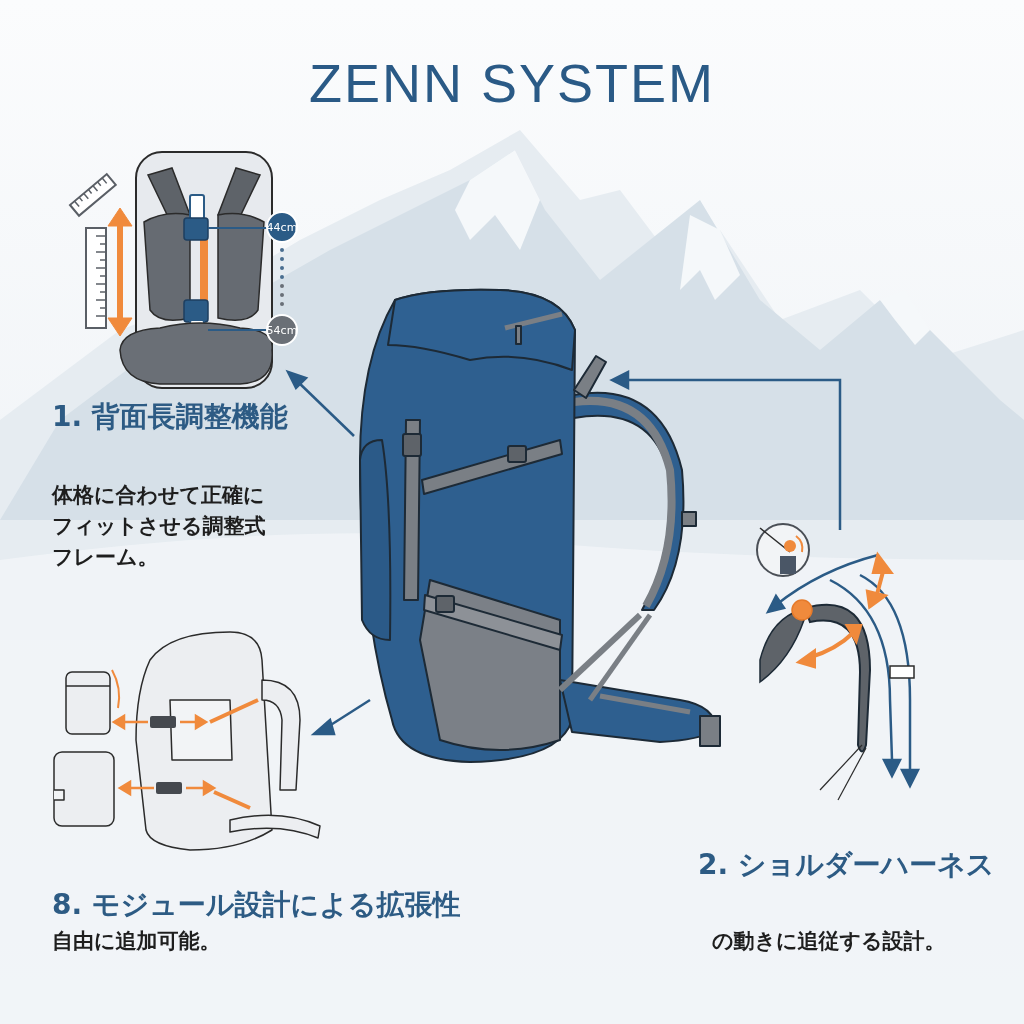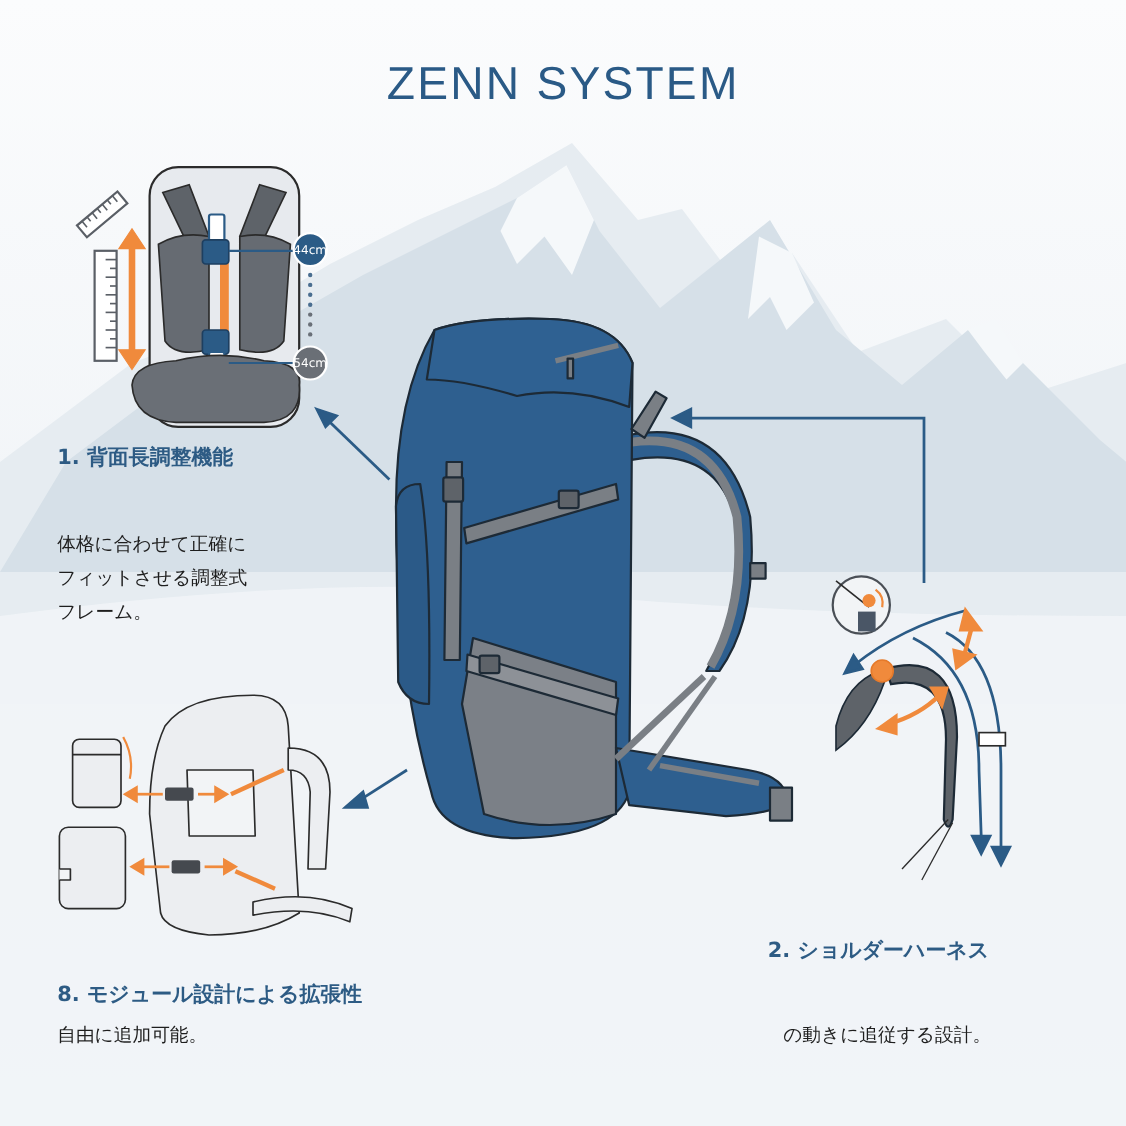--- a/index.html
+++ b/index.html
@@ -5,24 +5,24 @@
   html, body { margin:0; padding:0; }
   body {
     width:1024px; height:1024px; overflow:hidden; position:relative;
     background: linear-gradient(180deg, #fbfcfd 0%, #f2f5f8 45%, #eef2f5 75%, #f6f8fa 100%);
     font-family: "DejaVu Sans", "Liberation Sans", sans-serif;
   }
   .layer { position:absolute; left:0; top:0; width:1024px; height:1024px; }
   .title {
     position:absolute; top:52px; left:0; width:1024px; text-align:center;
     font-family:"Liberation Sans", "DejaVu Sans", sans-serif;
-    font-size:42px; letter-spacing:2px; color:#2a5a86; font-weight:400;
+    font-size:54px; letter-spacing:2px; color:#2a5a86; font-weight:400;
   }
-  .heading { position:absolute; color:#2d5b84; font-weight:700; font-size:19px; line-height:37px; }
-  .body-text { position:absolute; color:#1e1e1e; font-size:17px; line-height:31px; }
+  .heading { position:absolute; color:#2d5b84; font-weight:700; font-size:28px; line-height:37px; }
+  .body-text { position:absolute; color:#1e1e1e; font-size:21px; line-height:31px;font-weight:bold; }
   .badge-label { font-family:"DejaVu Sans", sans-serif; font-size:11px; fill:#ffffff; }
 </style>
 </head>
 <body>
 
 <svg class="layer" viewBox="0 0 1024 1024">
   <path d="M0 420 L120 330 L200 300 L300 240 L380 200 L450 170 L520 130 L580 200 L620 190 L680 270 L720 230 L780 320 L860 290 L930 360 L1024 330 L1024 640 L0 640 Z" fill="#e6ecf1"></path>
   <path d="M60 420 L180 330 L260 290 L330 250 L400 215 L470 180 L515 150 L545 210 L600 280 L650 240 L700 200 L760 300 L820 350 L880 300 L930 330 L1000 400 L1024 420 L1024 520 L0 520 Z" fill="#d6e0e8"></path>
   <path d="M470 180 L515 150 L540 200 L520 250 L495 215 L470 240 L455 210 Z" fill="#f5f8fa"></path>
   <path d="M690 215 L720 230 L740 275 L715 300 L700 270 L680 290 Z" fill="#f5f8fa"></path>

